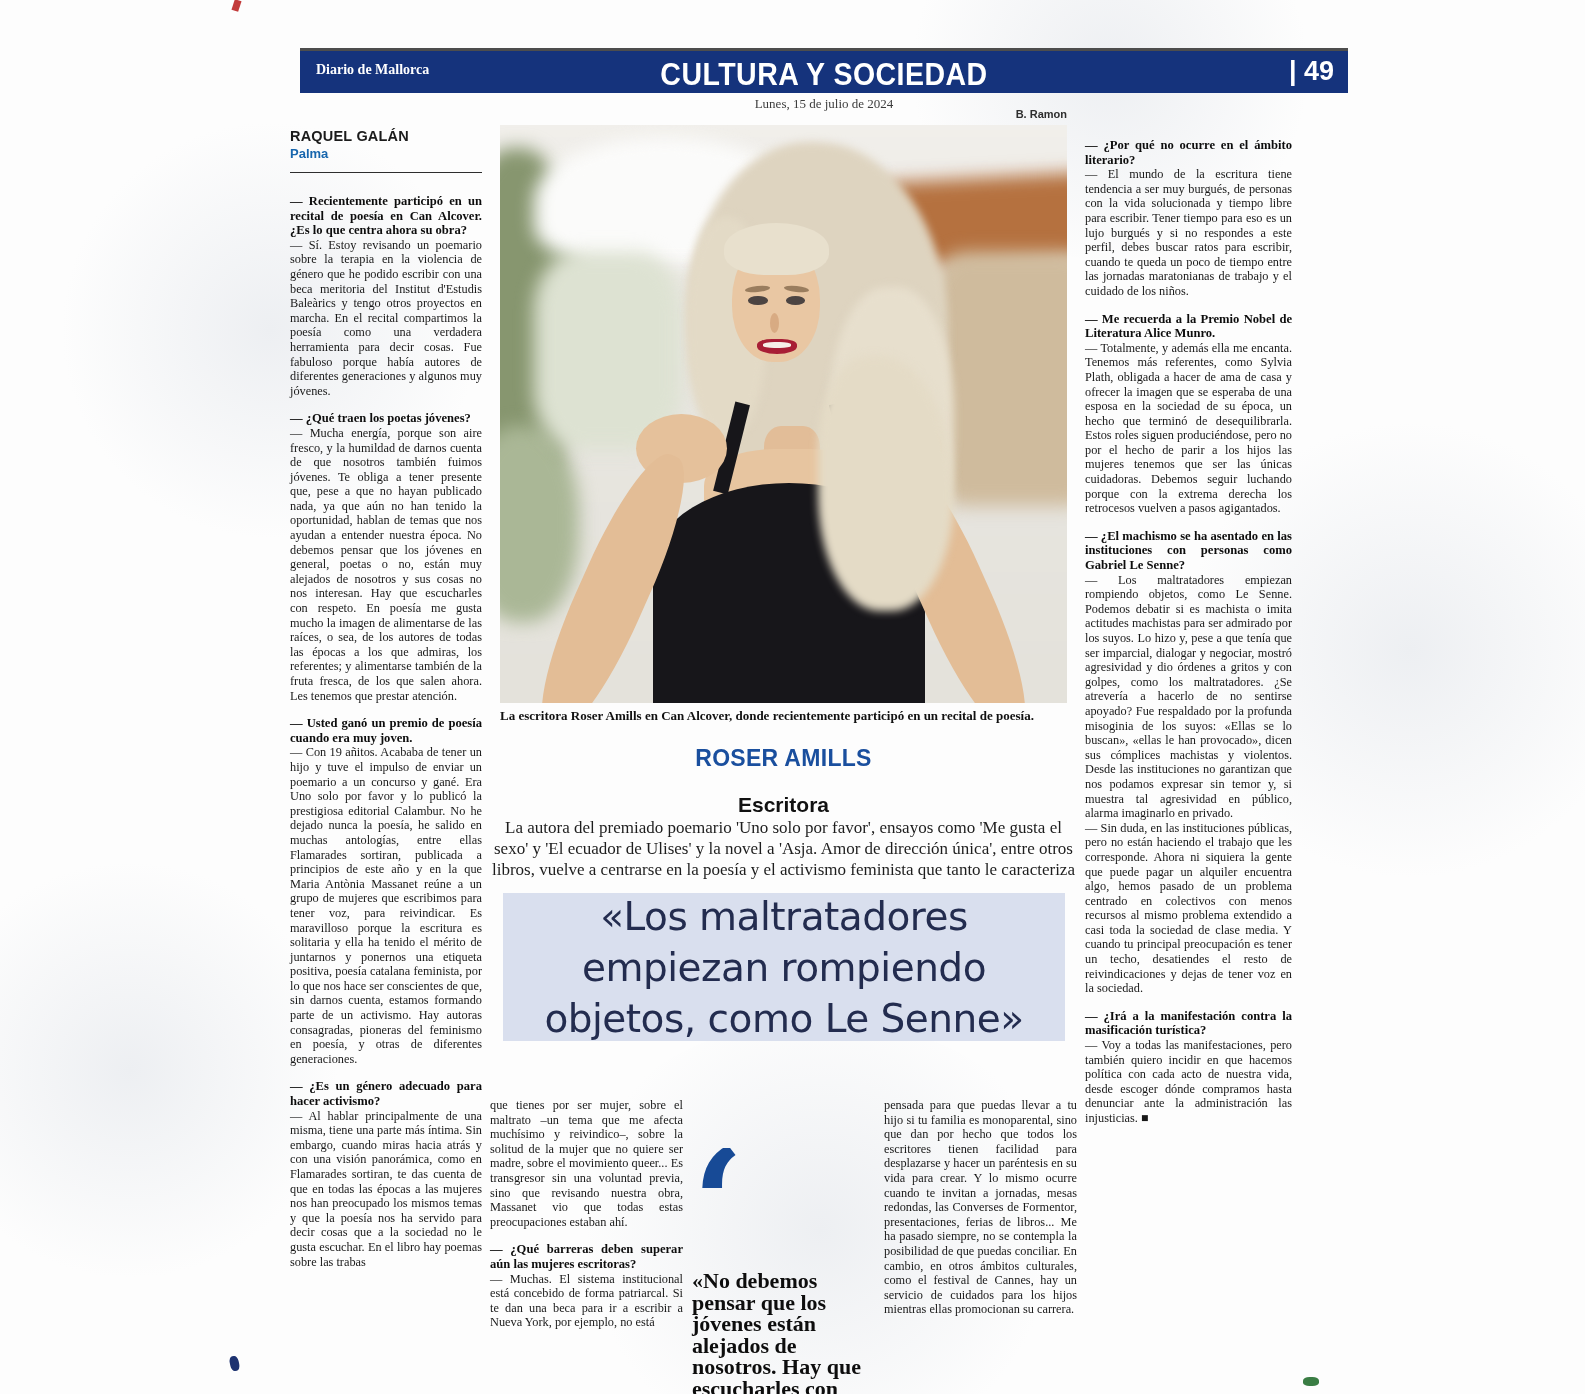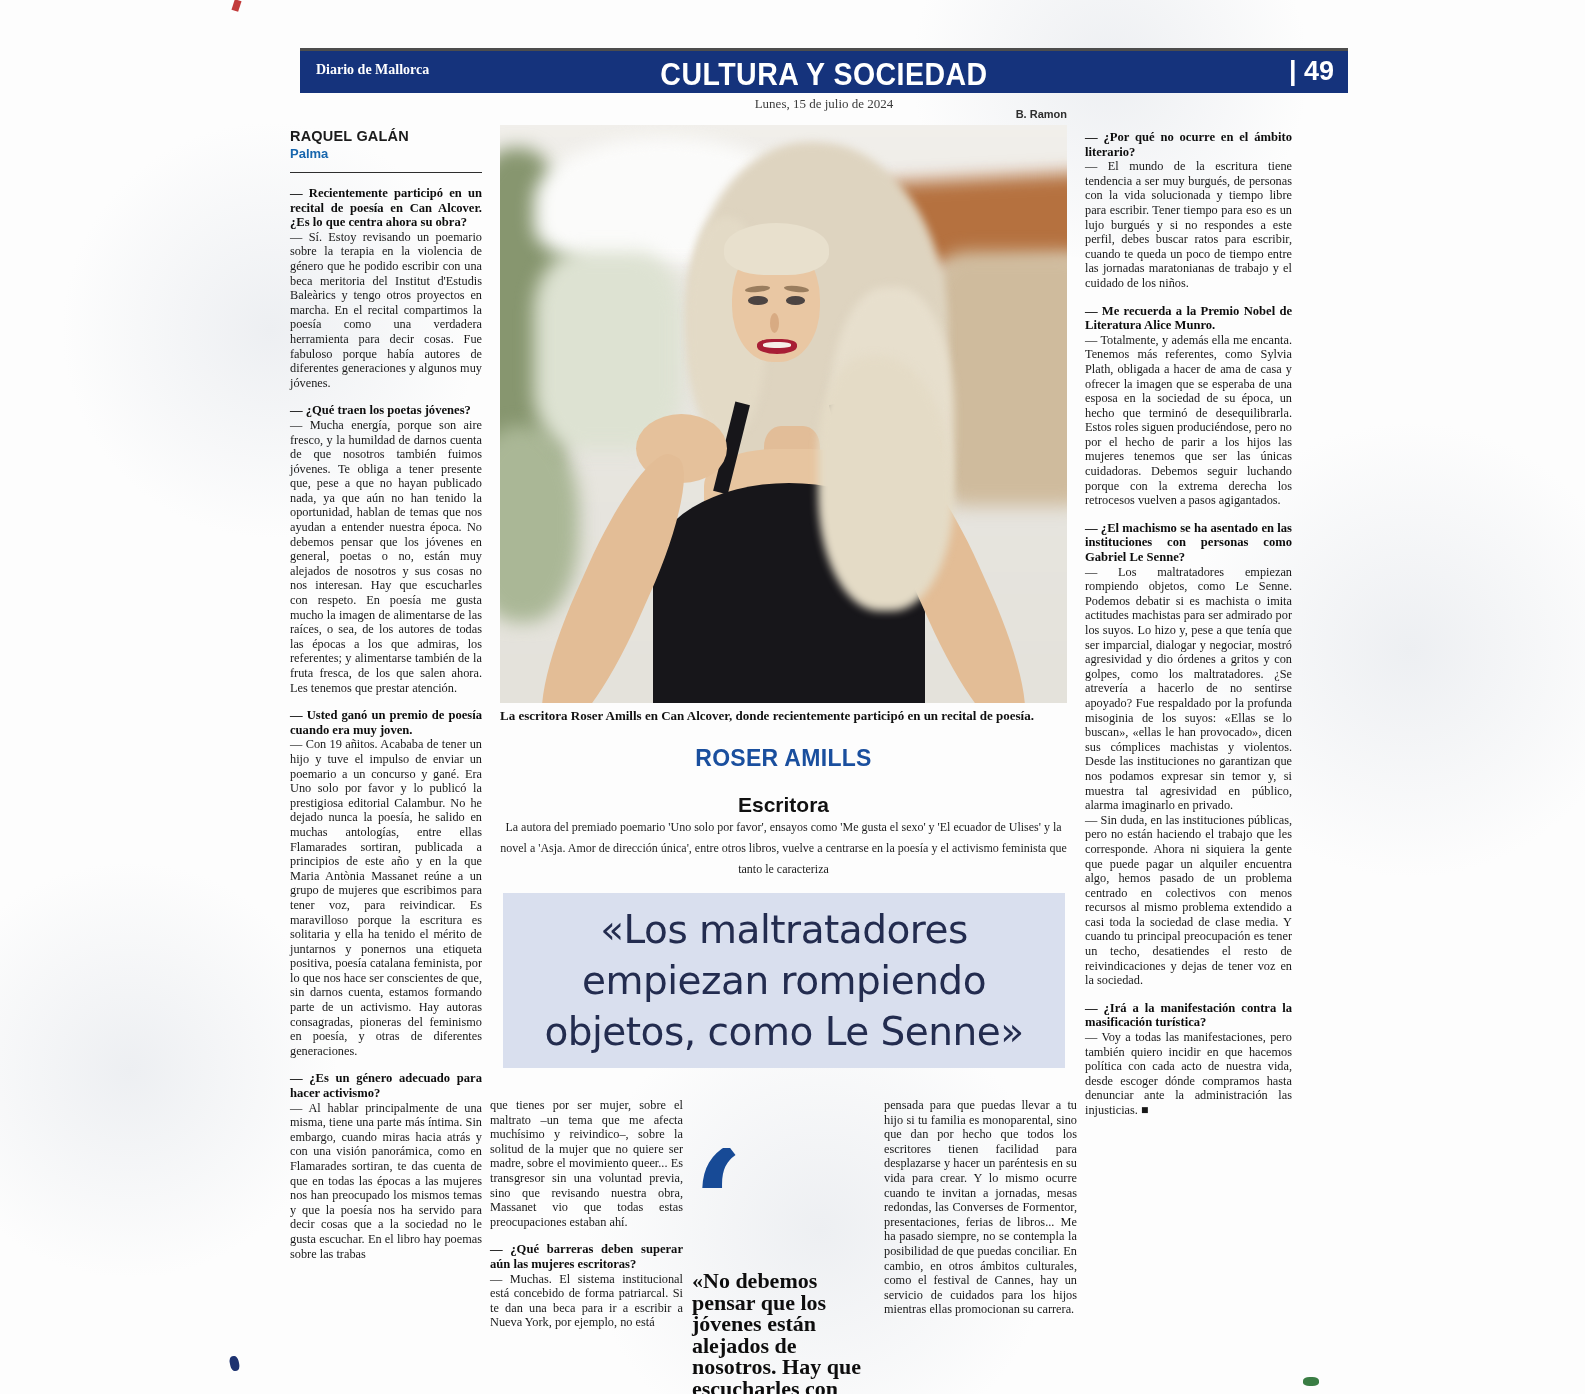--- a/index.html
+++ b/index.html
@@ -29,43 +29,43 @@
   
   .byline{left:290px;top:128px;width:192px;z-index:2;font-family:"Liberation Sans","DejaVu Sans",sans-serif;}
   .byline .author{font-size:14.5px;font-weight:bold;color:#1b1b1b;letter-spacing:.2px;}
   .byline .loc{font-size:13px;font-weight:bold;color:#1766ad;margin-top:2px;}
   .byline-rule{left:290px;top:172px;width:192px;height:0;border-top:1.6px solid #2e2e2e;z-index:2;}
   
   .col{z-index:2;font-size:12.3px;line-height:14.6px;text-align:justify;}
   .col p{margin:0;}
   .col p.q{font-weight:bold;color:#0d0d0d;margin-top:13px;
     font-family:"Liberation Serif",serif;font-size:12.6px;}
-  .col p.q.first{margin-top:0;}
+  .col p.q.first{margin-top:8px;}
   .col1{left:290px;top:186px;width:192px;}
   .col2{left:490px;top:1098px;width:193px;}
   .col4{left:884px;top:1098px;width:193px;}
   .col5{left:1085px;top:130px;width:207px;}
   
   .photo{left:500px;top:125px;width:567px;height:578px;overflow:hidden;z-index:2;background:#edebe7;}
   .photo *{position:absolute;}
   .blur6{filter:blur(9px);}
   .blur3{filter:blur(4px);}
   .credit{left:500px;top:108px;width:567px;text-align:right;font-size:11px;font-weight:bold;
     color:#2e2e2e;z-index:2;font-family:"Liberation Sans",sans-serif;}
   .caption{left:500px;top:708px;width:567px;font-size:13px;font-weight:bold;color:#111;z-index:2;}
   
   .name-head{left:495px;top:745px;width:577px;text-align:center;z-index:2;
     font-family:"Liberation Sans","DejaVu Sans",sans-serif;font-weight:bold;
     font-size:23px;color:#1a4f9e;letter-spacing:.3px;}
   .role{left:495px;top:793px;width:577px;text-align:center;z-index:2;
     font-family:"Liberation Sans",sans-serif;font-weight:bold;font-size:21px;color:#111;}
   .intro{left:491px;top:817px;width:585px;text-align:center;z-index:2;
-    font-size:12px;line-height:21px;color:#1d1d1d;}
+    font-size:17px;line-height:21px;color:#1d1d1d;}
   
-  .pull-quote{left:503px;top:893px;width:562px;height:175px;background:#d9dfee;z-index:2;
+  .pull-quote{left:503px;top:893px;width:562px;height:148px;background:#d9dfee;z-index:2;
     display:flex;align-items:center;justify-content:center;text-align:center;
     font-family:"DejaVu Sans","Liberation Sans",sans-serif;
     font-size:39px;line-height:51px;color:#232c4f;letter-spacing:-.5px;}
   .pull-quote .inner{padding:0 14px;}
   
   .side-quote{left:692px;top:1148px;width:190px;z-index:2;}
   .side-quote .glyph{font-family:"DejaVu Serif",serif;font-weight:bold;color:#174a96;
     font-size:150px;line-height:110px;height:112px;display:block;overflow:hidden;}
   .side-quote .txt{margin-top:10px;font-weight:bold;font-size:22px;line-height:21.5px;
     color:#0d0d0d;text-align:left;font-family:"Liberation Serif",serif;}

